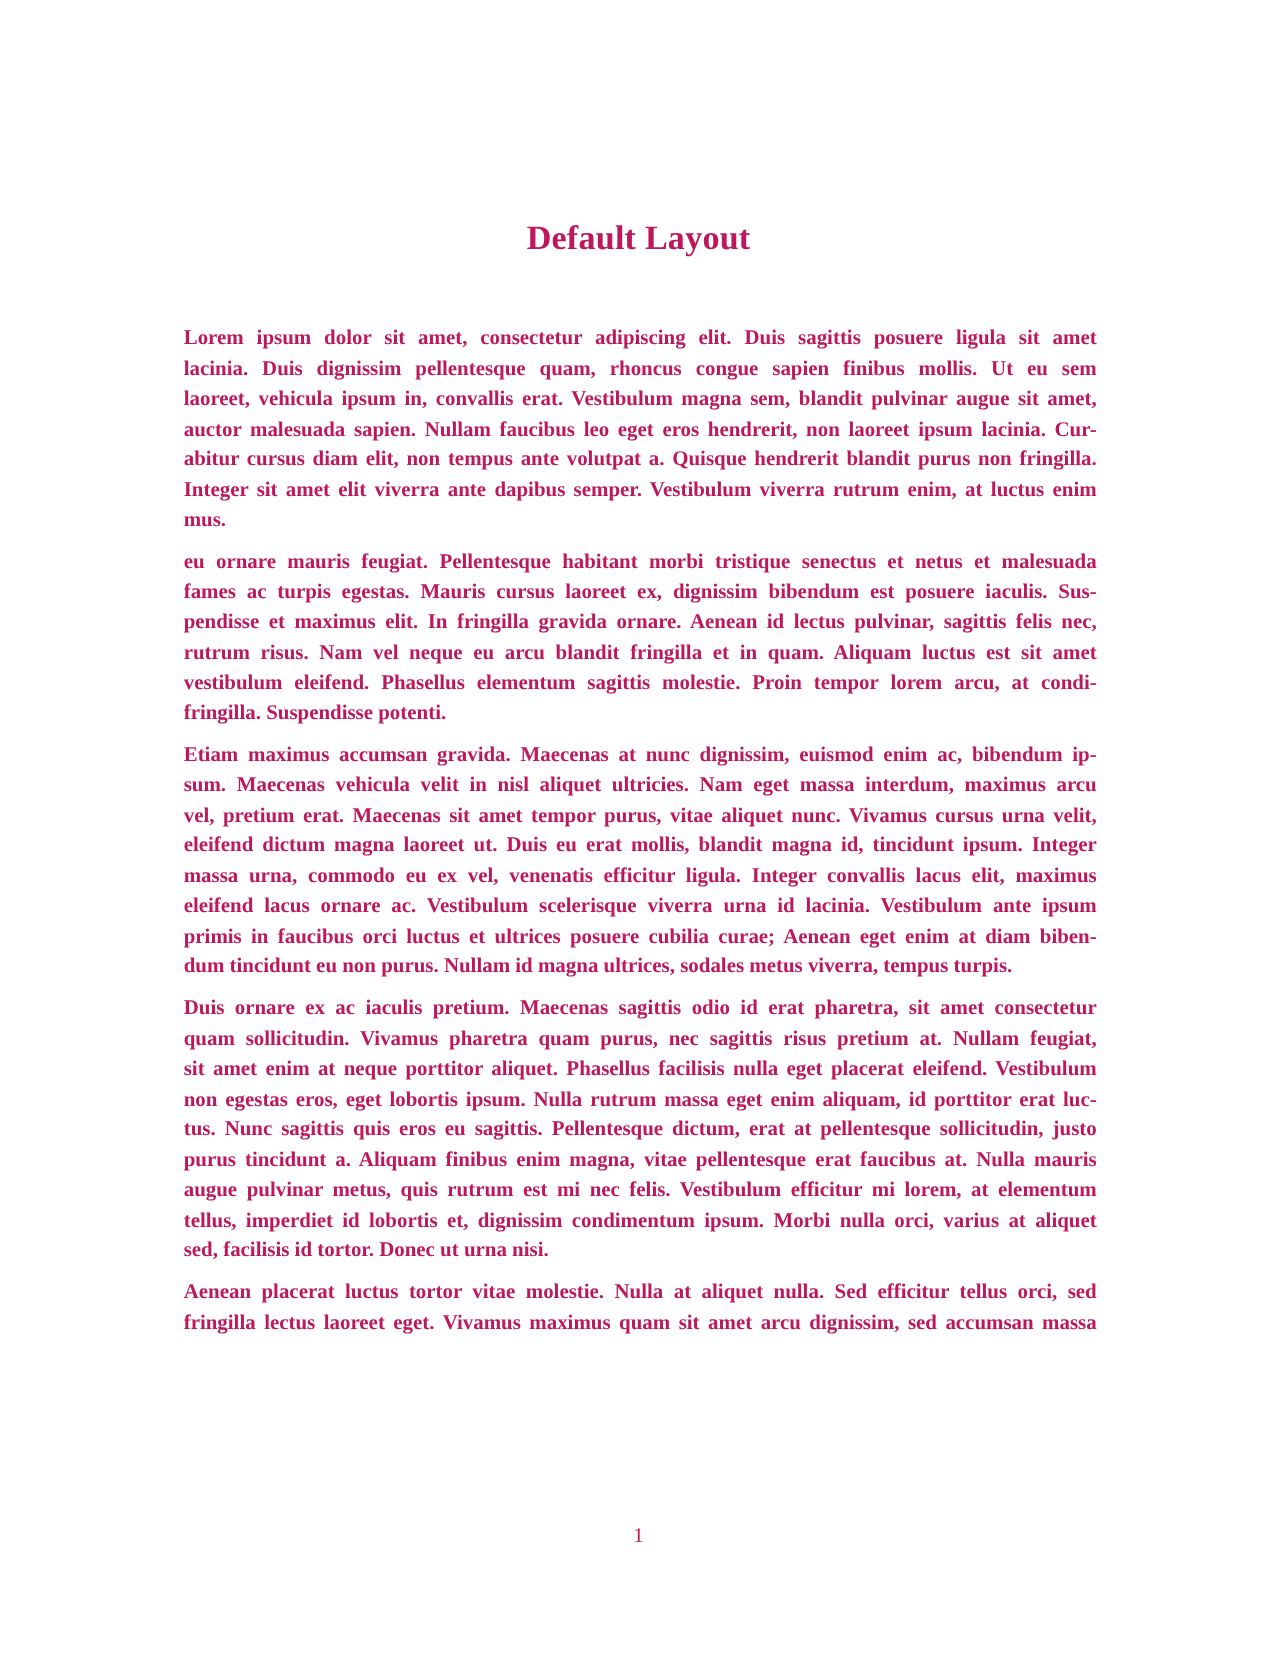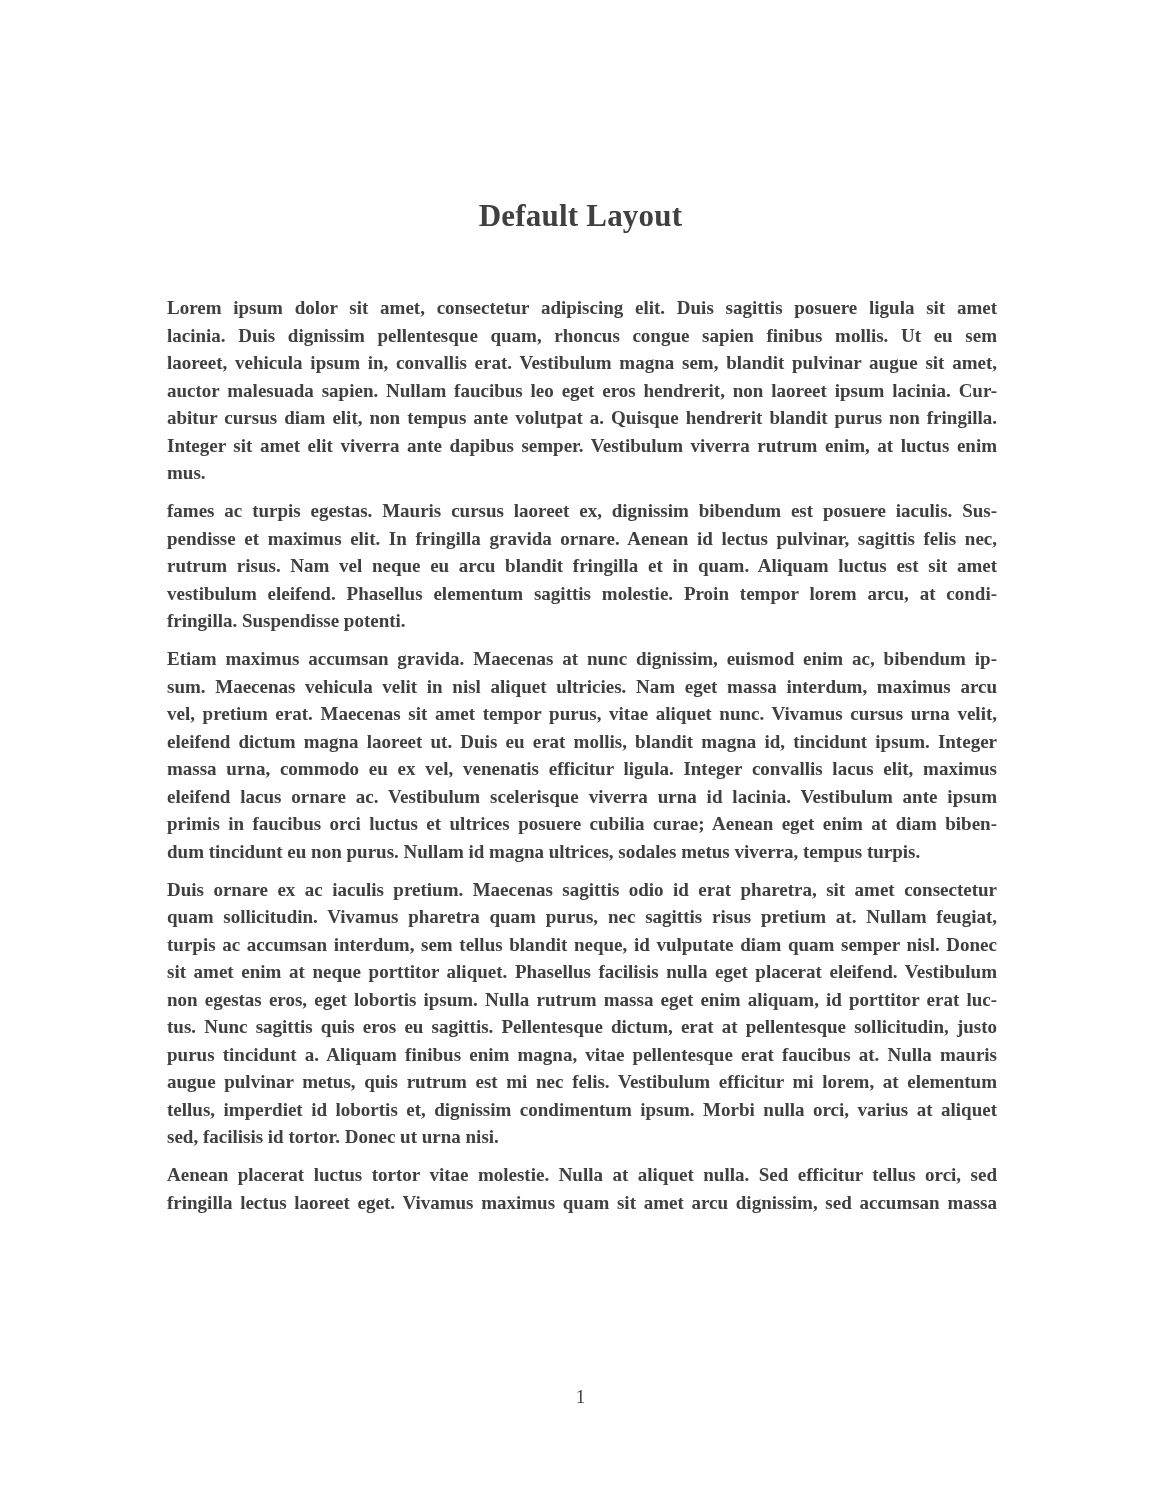--- a/index.html
+++ b/index.html
@@ -2,21 +2,21 @@
 <html lang="en"><head>
 <meta charset="utf-8">
 <style>
   html, body { margin: 0; padding: 0; background: #ffffff; }
   .page {
     position: relative;
     width: 1161px;
     height: 1508px;
     background: #ffffff;
     font-family: "Liberation Serif", serif;
-    color: #404040;
+    color: #be185d;
     overflow: hidden;
   }
   .title {
     position: absolute;
     top: 197px;
     left: 0;
     width: 100%;
     margin: 0;
     text-align: center;
     font-size: 31px;
@@ -60,40 +60,40 @@
       <p class="para">
         <span class="jline">Lorem ipsum dolor sit amet, consectetur adipiscing elit. Duis sagittis posuere ligula sit amet</span>
         <span class="jline">lacinia. Duis dignissim pellentesque quam, rhoncus congue sapien finibus mollis. Ut eu sem</span>
         <span class="jline">laoreet, vehicula ipsum in, convallis erat. Vestibulum magna sem, blandit pulvinar augue sit amet,</span>
         <span class="jline">auctor malesuada sapien. Nullam faucibus leo eget eros hendrerit, non laoreet ipsum lacinia. Cur-</span>
         <span class="jline">abitur cursus diam elit, non tempus ante volutpat a. Quisque hendrerit blandit purus non fringilla.</span>
         <span class="jline">Integer sit amet elit viverra ante dapibus semper. Vestibulum viverra rutrum enim, at luctus enim</span>
         <span class="jline lastline">mus.</span>
       </p>
       <p class="para">
+        <span class="jline">eu ornare mauris feugiat. Pellentesque habitant morbi tristique senectus et netus et malesuada</span>
         <span class="jline">fames ac turpis egestas. Mauris cursus laoreet ex, dignissim bibendum est posuere iaculis. Sus-</span>
         <span class="jline">pendisse et maximus elit. In fringilla gravida ornare. Aenean id lectus pulvinar, sagittis felis nec,</span>
         <span class="jline">rutrum risus. Nam vel neque eu arcu blandit fringilla et in quam. Aliquam luctus est sit amet</span>
         <span class="jline">vestibulum eleifend. Phasellus elementum sagittis molestie. Proin tempor lorem arcu, at condi-</span>
         <span class="jline lastline">fringilla. Suspendisse potenti.</span>
       </p>
       <p class="para">
         <span class="jline">Etiam maximus accumsan gravida. Maecenas at nunc dignissim, euismod enim ac, bibendum ip-</span>
         <span class="jline">sum. Maecenas vehicula velit in nisl aliquet ultricies. Nam eget massa interdum, maximus arcu</span>
         <span class="jline">vel, pretium erat. Maecenas sit amet tempor purus, vitae aliquet nunc. Vivamus cursus urna velit,</span>
         <span class="jline">eleifend dictum magna laoreet ut. Duis eu erat mollis, blandit magna id, tincidunt ipsum. Integer</span>
         <span class="jline">massa urna, commodo eu ex vel, venenatis efficitur ligula. Integer convallis lacus elit, maximus</span>
         <span class="jline">eleifend lacus ornare ac. Vestibulum scelerisque viverra urna id lacinia. Vestibulum ante ipsum</span>
         <span class="jline">primis in faucibus orci luctus et ultrices posuere cubilia curae; Aenean eget enim at diam biben-</span>
         <span class="jline lastline">dum tincidunt eu non purus. Nullam id magna ultrices, sodales metus viverra, tempus turpis.</span>
       </p>
       <p class="para">
         <span class="jline">Duis ornare ex ac iaculis pretium. Maecenas sagittis odio id erat pharetra, sit amet consectetur</span>
         <span class="jline">quam sollicitudin. Vivamus pharetra quam purus, nec sagittis risus pretium at. Nullam feugiat,</span>
-        <span class="jline">turpis ac accumsan interdum, sem tellus blandit neque, id vulputate diam quam semper nisl. Donec</span>
         <span class="jline">sit amet enim at neque porttitor aliquet. Phasellus facilisis nulla eget placerat eleifend. Vestibulum</span>
         <span class="jline">non egestas eros, eget lobortis ipsum. Nulla rutrum massa eget enim aliquam, id porttitor erat luc-</span>
         <span class="jline">tus. Nunc sagittis quis eros eu sagittis. Pellentesque dictum, erat at pellentesque sollicitudin, justo</span>
         <span class="jline">purus tincidunt a. Aliquam finibus enim magna, vitae pellentesque erat faucibus at. Nulla mauris</span>
         <span class="jline">augue pulvinar metus, quis rutrum est mi nec felis. Vestibulum efficitur mi lorem, at elementum</span>
         <span class="jline">tellus, imperdiet id lobortis et, dignissim condimentum ipsum. Morbi nulla orci, varius at aliquet</span>
         <span class="jline lastline">sed, facilisis id tortor. Donec ut urna nisi.</span>
       </p>
       <p class="para">
         <span class="jline">Aenean placerat luctus tortor vitae molestie. Nulla at aliquet nulla. Sed efficitur tellus orci, sed</span>

